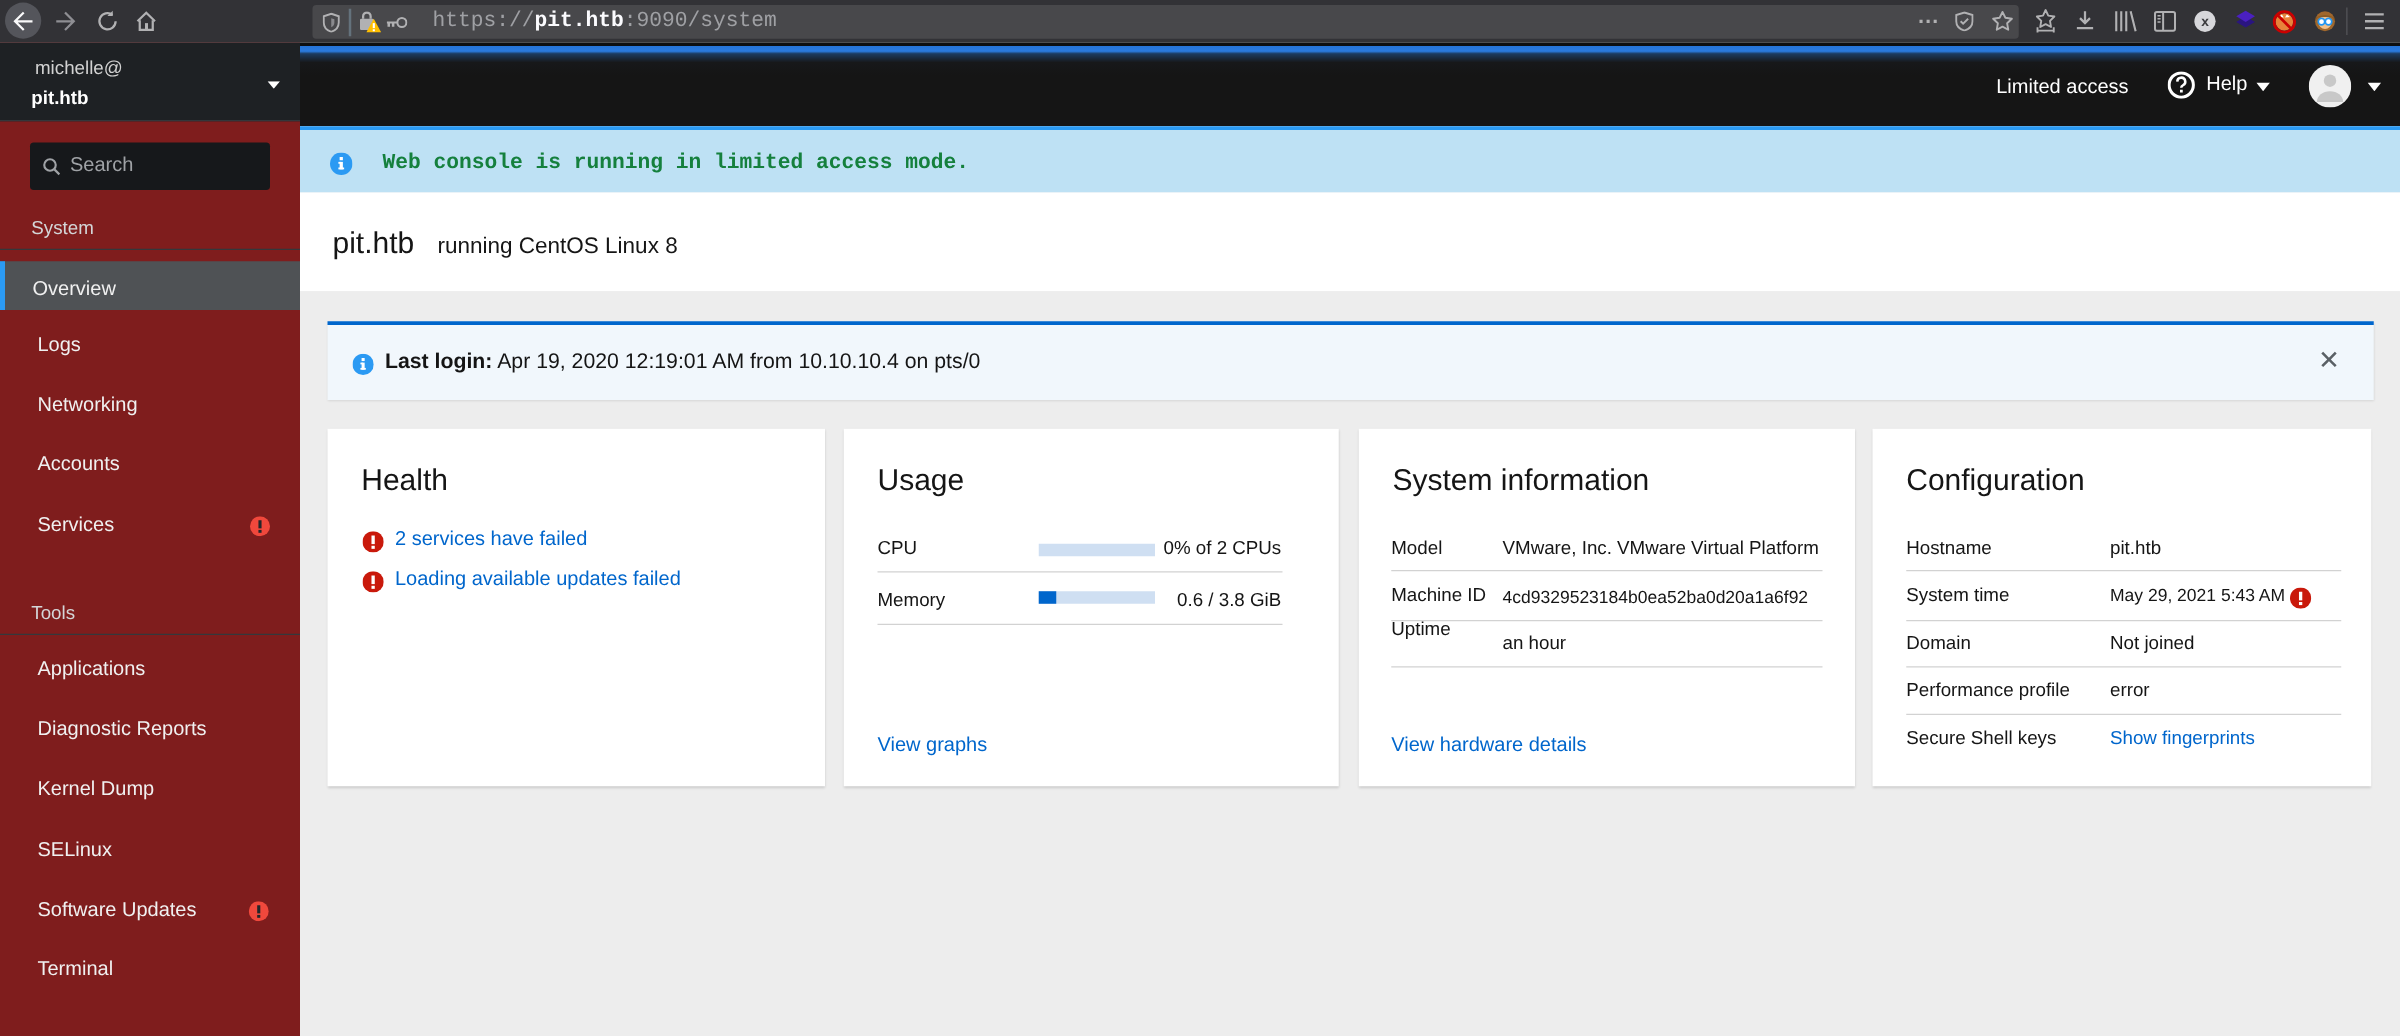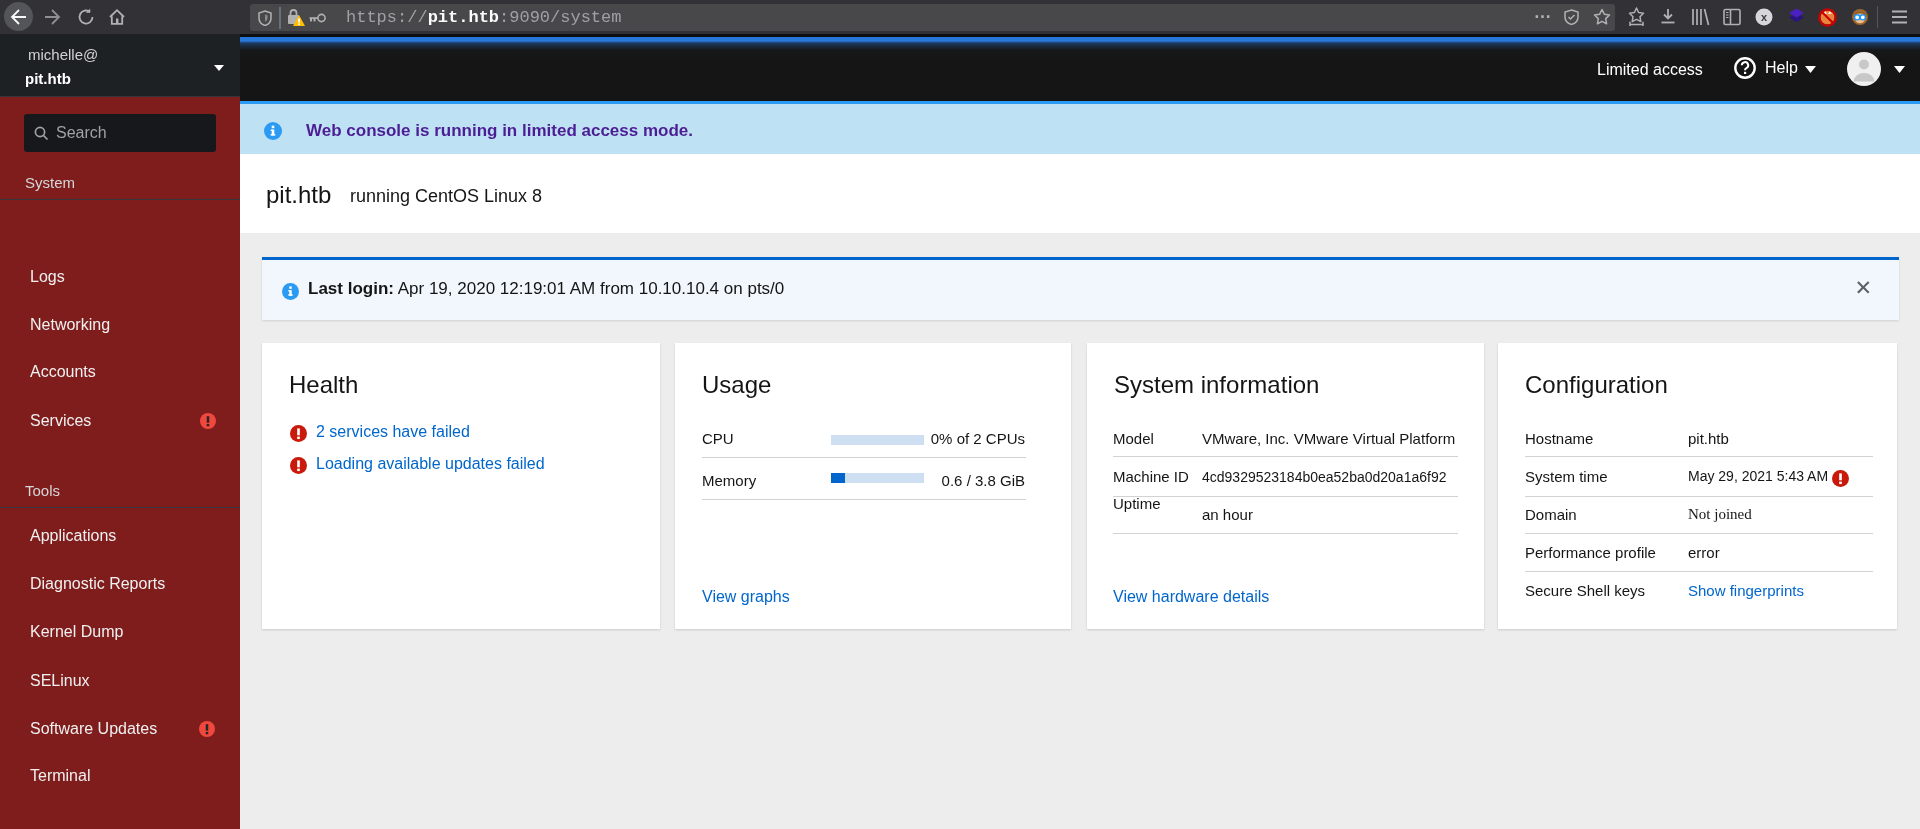--- a/index.html
+++ b/index.html
@@ -27,21 +27,21 @@
   .navsep { position:absolute; left:0; width:240px; border-top:1px solid #34383c; }
   .navitem { position:absolute; left:0; width:240px; height:48px; display:flex; align-items:center; padding-left:30px; font-size:16px; color:#f0f0f0; }
   .navitem.sel { background:#4f5255; border-left:4px solid #2b9af3; padding-left:22px; height:39px; padding-top:7px; }
 
   
   #masthead { position:absolute; left:0; top:0; width:1835px; height:67px; background:linear-gradient(180deg,#0d0f11 0px,#0d0f11 3px,#2574d8 3px,#2a7ade 7px,#1c3b60 9px,#17181a 16px,#151515 26px); }
   #masthead .mtxt { color:#fff; font-size:16px; }
 
   
   #banner { position:absolute; left:0; top:67px; width:1680px; height:53px; background:#bee1f4; border-top:3px solid #2b9af3; }
-  #banner .btxt { position:absolute; left:66px; top:17px; font-size:17px; font-weight:bold; color:#4c1d95; }
+  #banner .btxt { position:absolute; left:66px; top:17px; font-size:17px; font-weight:bold; color:#15803d;font-family:Liberation Mono, monospace; }
 
   
   #pagehead { position:absolute; left:0; top:120px; width:1680px; height:79px; background:#fff; }
   #pagehead h1 { position:absolute; left:26px; top:27px; font-size:24px; font-weight:normal; color:#151515; }
   #pagehead .os { position:absolute; left:110px; top:32px; font-size:18px; color:#151515; }
 
   
   #content { position:absolute; left:0; top:199px; width:1680px; height:596px; background:#ededed; }
   #alert { position:absolute; left:22px; top:24px; width:1637px; height:63px; background:#f1f7fc; border-top:3px solid #0066cc; box-shadow:0 1px 2px rgba(3,3,3,.12);padding-left:36px; }
   #alert .atxt { position:absolute; left:46px; top:19px; font-size:17px; color:#151515; }
@@ -246,21 +246,21 @@
           <div class="sep" style="left:27px; top:113px; width:348px;"></div>
           <div class="row" style="left:27px; top:125px;">System time</div>
           <div class="row" style="left:190px; top:125px; font-size:14px;">May 29, 2021 5:43 AM</div>
           <svg class="abs" style="left:334px;top:127px" width="17" height="17" viewBox="0 0 18 18">
             <circle cx="9" cy="9" r="9" fill="#c9190b"></circle>
             <rect x="7.6" y="3.6" width="2.8" height="7.3" fill="#fff"></rect>
             <rect x="7.6" y="12.3" width="2.8" height="2.6" fill="#fff"></rect>
           </svg>
           <div class="sep" style="left:27px; top:153px; width:348px;"></div>
           <div class="row" style="left:27px; top:163px;">Domain</div>
-          <div class="row" style="left:190px; top:163px;font-family:Liberation Serif, serif;">Not joined</div>
+          <div class="row" style="left:190px; top:163px;">Not joined</div>
           <div class="sep" style="left:27px; top:190px; width:348px;"></div>
           <div class="row" style="left:27px; top:201px;">Performance profile</div>
           <div class="row" style="left:190px; top:201px;">error</div>
           <div class="sep" style="left:27px; top:228px; width:348px;"></div>
           <div class="row" style="left:27px; top:239px;">Secure Shell keys</div>
           <div class="row" style="left:190px; top:239px;"><span class="link">Show fingerprints</span></div>
         </div>
       </div>
     </div>
 
@@ -274,20 +274,21 @@
       </div>
       <div id="searchbox">
         <svg style="margin-left:10px" width="15" height="15" viewBox="0 0 15 15">
           <circle cx="6" cy="6" r="4.6" stroke="#9fa2a6" stroke-width="1.7" fill="none"></circle>
           <path d="M9.5 9.5 L13.5 13.5" stroke="#9fa2a6" stroke-width="1.7"></path>
         </svg>
         <span style="margin-left:7px;">Search</span>
       </div>
       <div class="navlabel" style="top:140px;">System</div>
       <div class="navsep" style="top:165px;"></div>
+      <div class="navitem sel" style="top:175px;">Overview</div>
       <div class="navitem" style="top:219px;">Logs</div>
       <div class="navitem" style="top:267px;">Networking</div>
       <div class="navitem" style="top:314px;">Accounts</div>
       <div class="navitem" style="top:363px;">Services</div>
       <svg class="abs" style="left:200px;top:379px" width="16" height="16" viewBox="0 0 18 18">
         <circle cx="9" cy="9" r="9" fill="#f0483c"></circle>
         <rect x="7.6" y="3.6" width="2.8" height="7.3" fill="#23262a"></rect>
         <rect x="7.6" y="12.3" width="2.8" height="2.6" fill="#23262a"></rect>
       </svg>
       <div class="navlabel" style="top:448px;">Tools</div>

